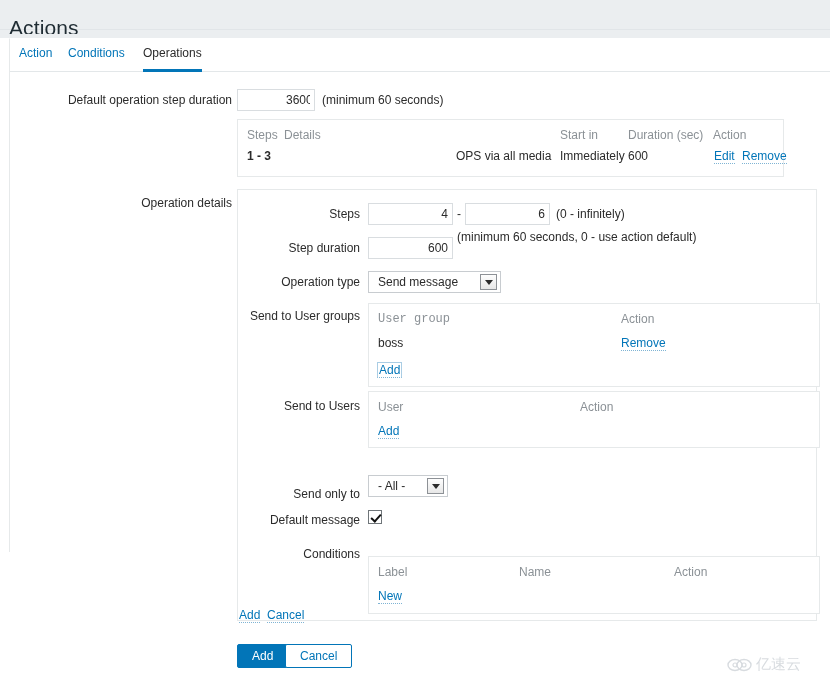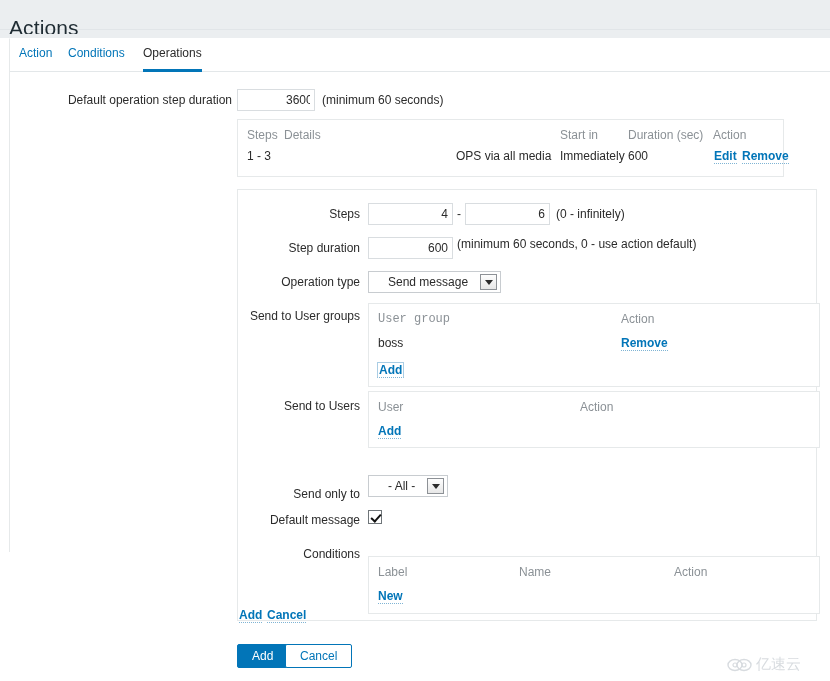--- a/index.html
+++ b/index.html
@@ -107,21 +107,21 @@
   }
 
   select.sel {
     position: absolute;
     height: 22px;
     border: 1px solid #c8ccd0;
     background: #ffffff;
     font-family: "Liberation Sans", sans-serif;
     font-size: 12px;
     color: #2b2b2b;
-    padding-left: 19px;
+    padding-left: 9px;
     -webkit-appearance: none;
     -moz-appearance: none;
     appearance: none;
   }
   .sel-wrap { position: absolute; }
   .sel-arrow {
     position: absolute;
     top: 3px;
     width: 17px; height: 16px;
     border: 1px solid #8d9196;
@@ -158,21 +158,20 @@
   .cell.bold { font-weight: bold; }
 
   a.lnk {
     position: absolute;
     font-size: 12px;
     color: #0275b8;
     text-decoration: none;
     border-bottom: 1px dotted #7fb4d4;
     cursor: pointer;
     white-space: nowrap;
-    font-weight: bold;
   }
   a.lnk.focused {
     border: 1px solid #aacde4;
     border-bottom: 1px dotted #7fb4d4;
     padding: 0 1px 0 1px;
     margin-left: -2px;
   }
 
   
   .cbx {
@@ -251,40 +250,41 @@
   <div class="hint" style="left:312px; top:54px;">(minimum 60 seconds)</div>
 
 
   <div class="panel" style="left:227px; top:80px; width:547px; height:58px;">
     <div class="col-head" style="left:9px; top:8px;">Steps</div>
     <div class="col-head" style="left:46px; top:8px;">Details</div>
     <div class="col-head" style="left:322px; top:8px;">Start in</div>
     <div class="col-head" style="left:390px; top:8px;">Duration (sec)</div>
     <div class="col-head" style="left:475px; top:8px;">Action</div>
 
-    <div class="cell" style="left:9px; top:29px;">1 - 3</div>
+    <div class="cell" style="left:9px; top:29px;font-weight:bold;">1 - 3</div>
     <div class="cell" style="left:218px; top:29px;">OPS via all media</div>
     <div class="cell" style="left:322px; top:29px;">Immediately</div>
     <div class="cell" style="left:390px; top:29px;">600</div>
     <a class="lnk" style="left:476px; top:29px;">Edit</a>
     <a class="lnk" style="left:504px; top:29px;">Remove</a>
   </div>
 
+  <div class="form-label outer-label" style="top:157px;">Operation details</div>
 
   <div class="panel" style="left:227px; top:150px; width:580px; height:432px; border-color:#e6e9ea;"></div>
 
   <div class="form-label" style="left:250px; top:168px; width:100px;">Steps</div>
   <input class="txt" style="left: 358px; top: 164px; width: 85px;" value="4">
   <div class="hint" style="left:447px; top:168px;">-</div>
   <input class="txt" style="left: 455px; top: 164px; width: 85px;" value="6">
   <div class="hint" style="left:546px; top:168px;">(0 - infinitely)</div>
 
   <div class="form-label" style="left:250px; top:202px; width:100px;">Step duration</div>
   <input class="txt" style="left: 358px; top: 198px; width: 85px;" value="600">
-  <div class="hint" style="left:447px; top:198px;">(minimum 60 seconds, 0 - use action default)</div>
+  <div class="hint" style="left:447px; top:191px;">(minimum 60 seconds, 0 - use action default)</div>
 
   <div class="form-label" style="left:240px; top:236px; width:110px;">Operation type</div>
   <div class="sel-wrap" style="left:358px; top:232px;">
     <select class="sel" style="left:0; top:0; width:133px;">
       <option>Send message</option>
     </select>
     <span class="sel-arrow" style="left:112px;"></span>
   </div>
 
   <div class="form-label" style="left:228px; top:270px; width:122px;">Send to User groups</div>

